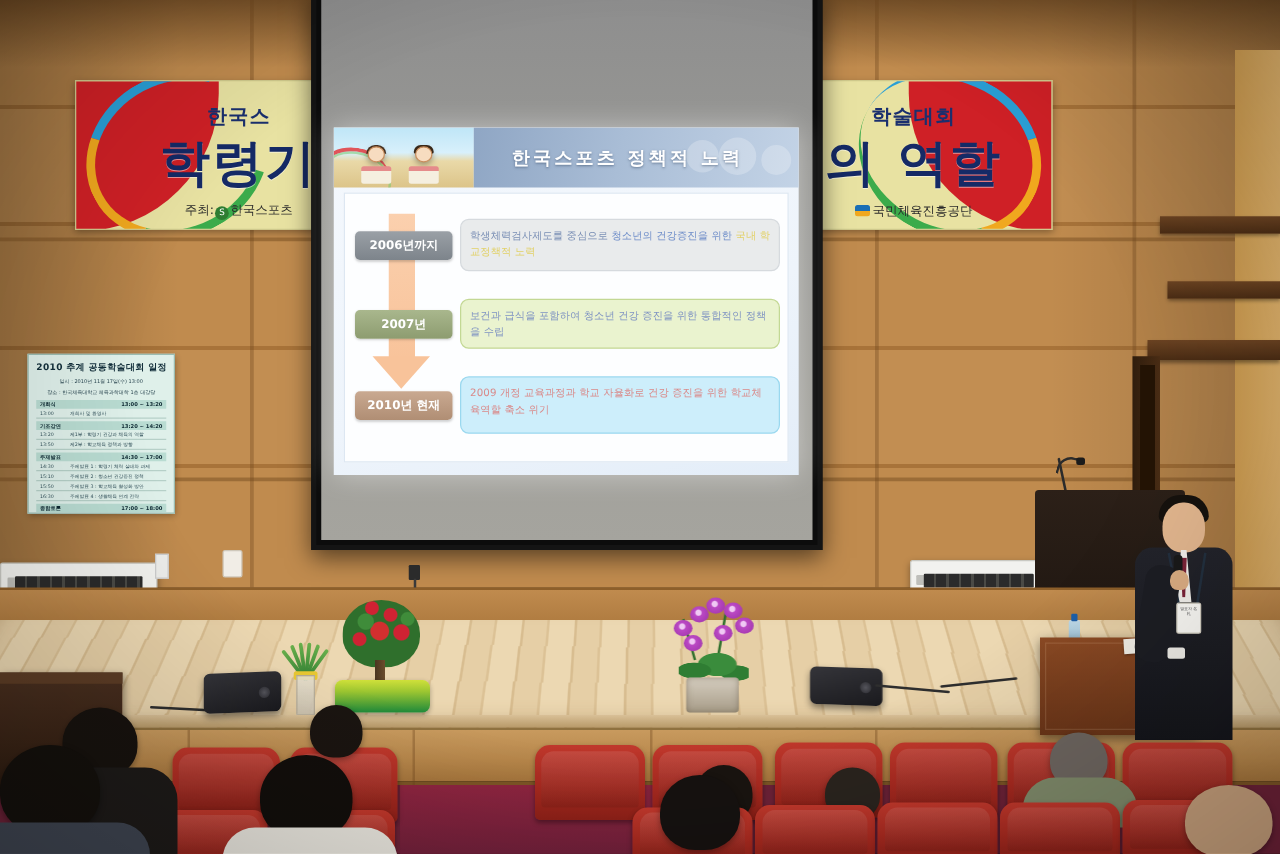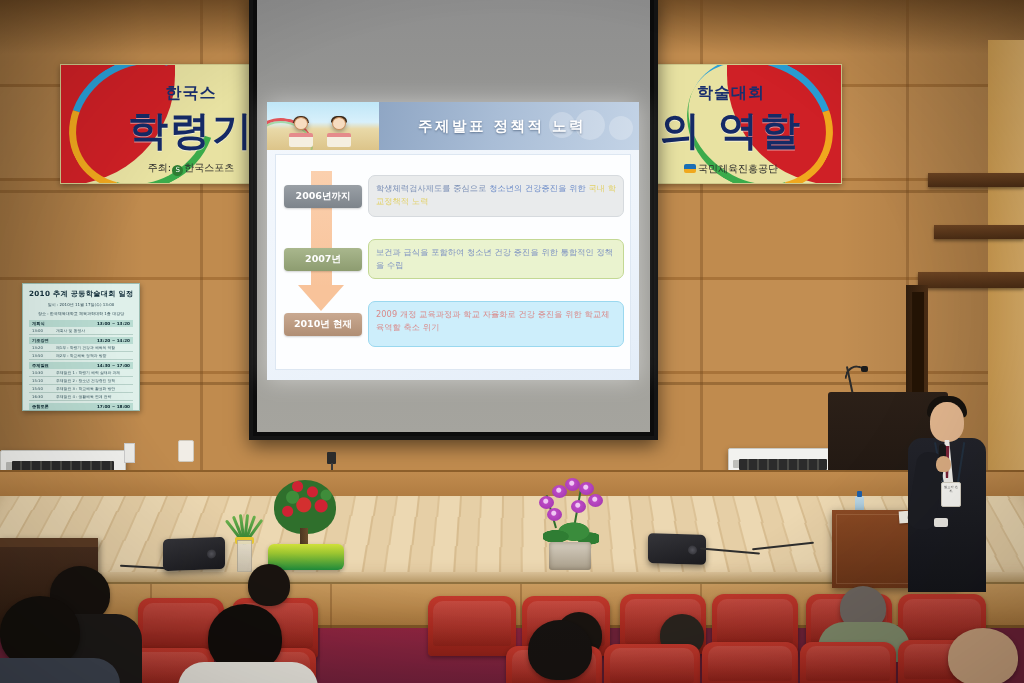--- a/index.html
+++ b/index.html
@@ -636,21 +636,21 @@
           <div class="kid b">
             <div class="hair"></div>
             <div class="head"></div>
             <div class="desk"></div>
           </div>
         </div>
         <div class="slide-title-bar">
           <div class="bubble b1"></div>
           <div class="bubble b2"></div>
           <div class="bubble b3"></div>
-          <div class="slide-title">주제발표 정책적 노력</div>
+          <div class="slide-title">한국스포츠 정책적 노력</div>
         </div>
       </div>
 
       <div class="slide-body">
         <div class="arrow-shaft"></div>
         <div class="arrow-head"></div>
 
         <div class="row r1">
           <div class="year-chip chip-2006">2006년까지</div>
           <div class="msg msg-2006"><span>학생체력검사제도를 중심으로 </span><span class="hl-blue">청소년의 건강증진을 위한 </span><span class="hl-yellow">국내 학교정책적 노력</span></div>

